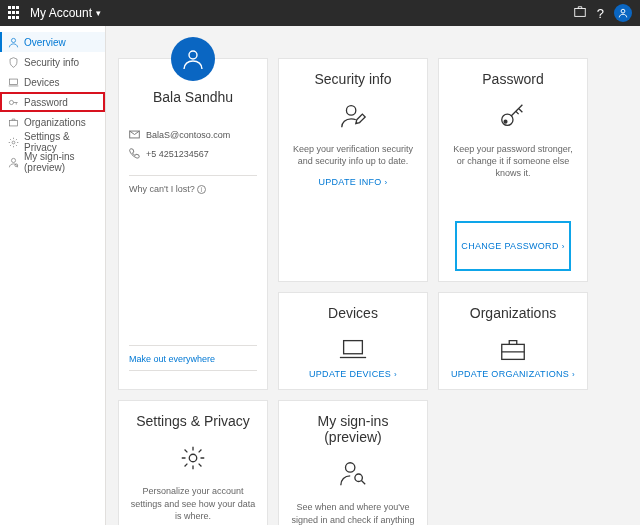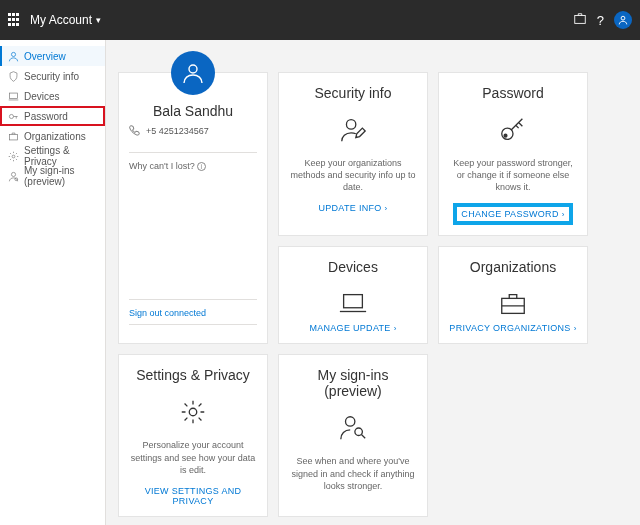--- a/index.html
+++ b/index.html
@@ -1,18 +1,18 @@
 <!DOCTYPE html>
 <html><head>
 <meta charset="utf-8">
 <style>
   * { box-sizing: border-box; margin: 0; padding: 0; }
   body { font-family: "Segoe UI", Arial, sans-serif; background: #f3f3f3; width: 640px; height: 525px; overflow: hidden; font-size: 11px; color: #323130; }
   
-  .topbar { height: 40px; background: #2b2b2b; color: #fff; display: flex; align-items: center; padding: 0 8px; }
+  .topbar { height: 26px; background: #2b2b2b; color: #fff; display: flex; align-items: center; padding: 0 8px; }
   .waffle { width: 14px; height: 14px; display: flex; flex-wrap: wrap; gap: 1px; margin-right: 8px; }
   .waffle span { width: 3px; height: 3px; background: #fff; }
   .app-title { font-size: 12px; }
   .chev-down { margin-left: 4px; font-size: 9px; }
   .top-right { margin-left: auto; display: flex; align-items: center; gap: 10px; }
   .org-icon svg, .help-icon { width: 14px; height: 14px; }
   .avatar { width: 18px; height: 18px; border-radius: 50%; background: #0a66c2; display: flex; align-items: center; justify-content: center; color: #fff; font-size: 9px; }
 
   .layout { display: flex; height: calc(525px - 26px); }
   .sidebar { width: 106px; background: #fff; border-right: 1px solid #e1dfdd; padding-top: 6px; }
@@ -29,30 +29,30 @@
   .card h2 { font-weight: 400; font-size: 14px; margin-bottom: 10px; color: #333; }
   .card .desc { font-size: 9px; color: #666; line-height: 1.35; margin: 8px 0 10px; }
   .card .action { font-size: 9px; color: #0078d4; letter-spacing: .3px; cursor: pointer; font-weight: 400; }
   .card .action .chev { font-size: 8px; margin-left: 3px; color: #0078d4; }
   .card .ic { margin: 4px 0 2px; }
   .card svg { stroke: #333; fill: none; stroke-width: 1.4; }
   
   .profile-card { grid-row: span 2; align-items: stretch; text-align: left; padding: 10px; position: relative; }
   .avatar-lg { width: 44px; height: 44px; border-radius: 50%; background: #0a66c2; margin: -32px auto 8px; display: flex; align-items: center; justify-content: center; position: relative; top: 0; }
   .avatar-lg svg { stroke: #fff; }
-  .profile-card h2 { text-align: center; font-size: 14px; font-weight: 400; margin-bottom: 6px; }
+  .profile-card h2 { text-align: center; font-size: 14px; font-weight: 400; margin-bottom: 24px; }
   .prow { display: flex; align-items: center; gap: 6px; font-size: 9px; color: #555; margin-bottom: 8px; }
   .prow svg { width: 11px; height: 11px; stroke: #777; }
   .divider { height: 1px; background: #e1dfdd; margin: 8px 0; }
   .why { font-size: 9px; color: #666; }
   .info-ic { display:inline-block; width:9px;height:9px;border:1px solid #888;border-radius:50%; font-size:7px; text-align:center; line-height:8px; margin-left:2px; color:#888;}
   .signout { font-size: 9px; color: #0078d4; margin-top: auto; cursor: pointer; }
   .spacer-line { height:1px; background:#e1dfdd; margin:6px 0 8px; }
   
-  .hl-box { border: 4px solid #0ea5e9; padding: 2px 4px; display: inline-block; }
+  .hl-box { border: 2px solid #0ea5e9; padding: 18px 4px; display: inline-block; margin-top: 32px; }
   
   
   .profile-wrap { position: relative; margin-top: 22px; }
 </style>
 </head>
 <body>
 
 <div class="topbar">
   <div class="waffle">
     <span></span>
@@ -143,44 +143,51 @@
       <div class="card profile-card">
         <div class="avatar-lg">
           <svg viewBox="0 0 24 24" width="24" height="24" stroke-width="1.6">
               <circle cx="12" cy="8" r="4"></circle>
               <path d="M3 22c0-5 4-8 9-8s9 3 9 8"></path>
             </svg>
         </div>
         <h2>Bala Sandhu</h2>
         <div class="prow">
           <svg viewBox="0 0 16 16">
+              <rect x="1" y="3" width="14" height="10"></rect>
+              <path d="M1 3l7 5 7-5"></path>
+            </svg>
+          <span>BalaS@contoso.com</span>
+        </div>
+        <div class="prow">
+          <svg viewBox="0 0 16 16">
               <path d="M3 1l3 1 1 4-2 1c1 2 2 3 4 4l1-2 4 1 1 3c-1 2-3 2-5 1C6 12 2 8 1 4c0-2 0-2 2-3z"></path>
             </svg>
           <span>+5 4251234567</span>
         </div>
         <div class="divider"></div>
         <div class="why">
           <span>Why can't I lost?</span><span class="info-ic">i</span>
         </div>
         <div style="flex:1"></div>
         <div class="spacer-line"></div>
-        <div class="signout">Sign out connected</div>
+        <div class="signout">Make out everywhere</div>
         <div class="spacer-line"></div>
       </div>
 
       <div class="card">
         <h2>Security info</h2>
         <div class="ic">
           <svg viewBox="0 0 32 32" width="30" height="30">
               <circle cx="14" cy="10" r="5"></circle>
               <path d="M4 28c0-5 4-9 10-9 2 0 4 .5 5 1"></path>
               <path d="M20 20l6-6 3 3-6 6-4 1z"></path>
             </svg>
         </div>
-        <div class="desc">Keep your organizations methods and security info up to date.</div>
+        <div class="desc">Keep your verification security and security info up to date.</div>
         <div class="action"><span>UPDATE INFO</span><span class="chev">›</span></div>
       </div>
 
       <div class="card">
         <h2>Password</h2>
         <div class="ic">
           <svg viewBox="0 0 32 32" width="30" height="30">
               <circle cx="10" cy="20" r="6"></circle>
               <circle cx="8" cy="22" r="1.5" fill="#333"></circle>
               <path d="M14 16L26 4M22 8l4 4M19 11l3 3"></path>
@@ -193,43 +200,43 @@
       </div>
 
       <div class="card">
         <h2>Devices</h2>
         <div class="ic">
           <svg viewBox="0 0 32 32" width="30" height="30">
               <rect x="6" y="6" width="20" height="14"></rect>
               <path d="M2 24h28"></path>
             </svg>
         </div>
-        <div class="action"><span>MANAGE UPDATE</span><span class="chev">›</span></div>
+        <div class="action"><span>UPDATE DEVICES</span><span class="chev">›</span></div>
       </div>
 
       <div class="card">
         <h2>Organizations</h2>
         <div class="ic">
           <svg viewBox="0 0 32 32" width="30" height="30">
               <rect x="4" y="10" width="24" height="16"></rect>
               <path d="M12 10V6h8v4M4 18h24"></path>
             </svg>
         </div>
-        <div class="action"><span>PRIVACY ORGANIZATIONS</span><span class="chev">›</span></div>
+        <div class="action"><span>UPDATE ORGANIZATIONS</span><span class="chev">›</span></div>
       </div>
 
       <div class="card">
         <h2>Settings &amp; Privacy</h2>
         <div class="ic">
           <svg viewBox="0 0 32 32" width="30" height="30">
               <circle cx="16" cy="16" r="4"></circle>
               <path d="M16 4v4M16 24v4M4 16h4M24 16h4M7 7l3 3M22 22l3 3M25 7l-3 3M10 22l-3 3"></path>
             </svg>
         </div>
-        <div class="desc">Personalize your account settings and see how your data is edit.</div>
+        <div class="desc">Personalize your account settings and see how your data is where.</div>
         <div class="action"><span>VIEW SETTINGS AND PRIVACY</span></div>
       </div>
 
       <div class="card">
         <h2>My sign-ins (preview)</h2>
         <div class="ic">
           <svg viewBox="0 0 32 32" width="30" height="30">
               <circle cx="13" cy="9" r="5"></circle>
               <path d="M3 28c0-6 4-10 10-10"></path>
               <circle cx="22" cy="20" r="4"></circle>

